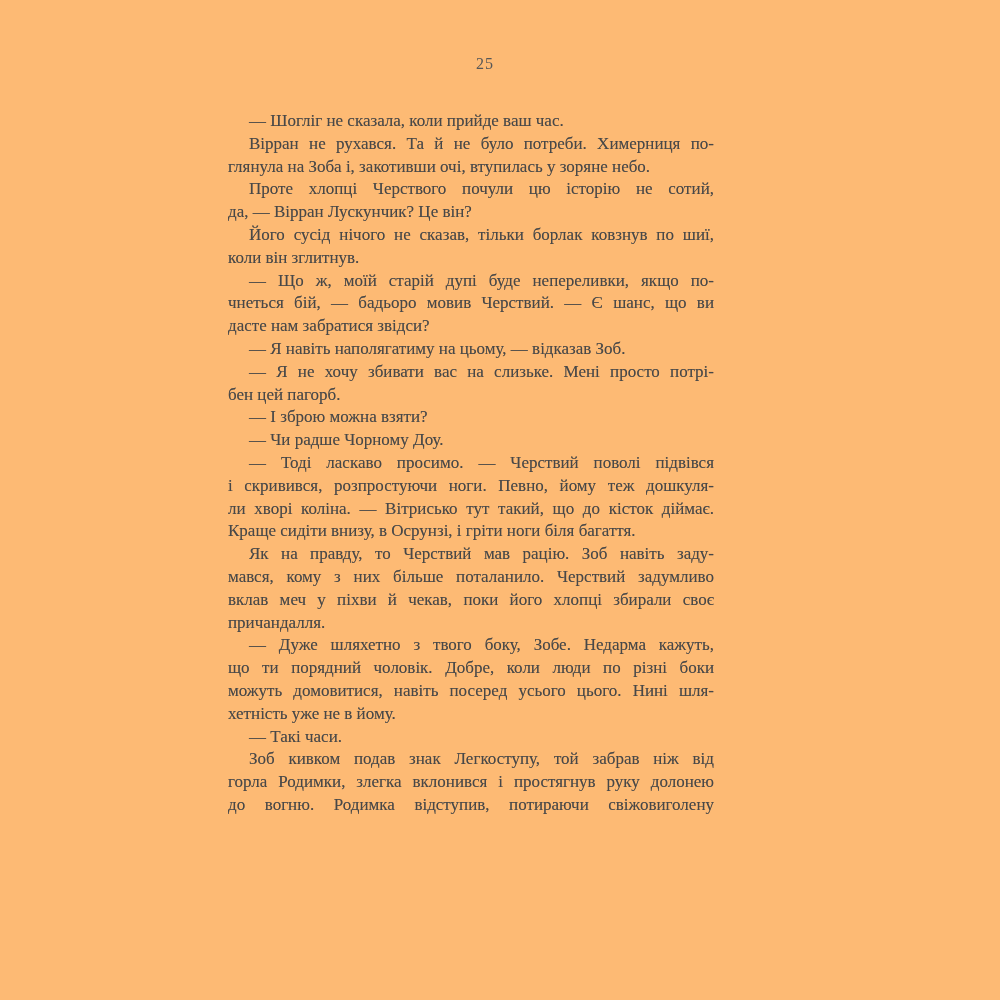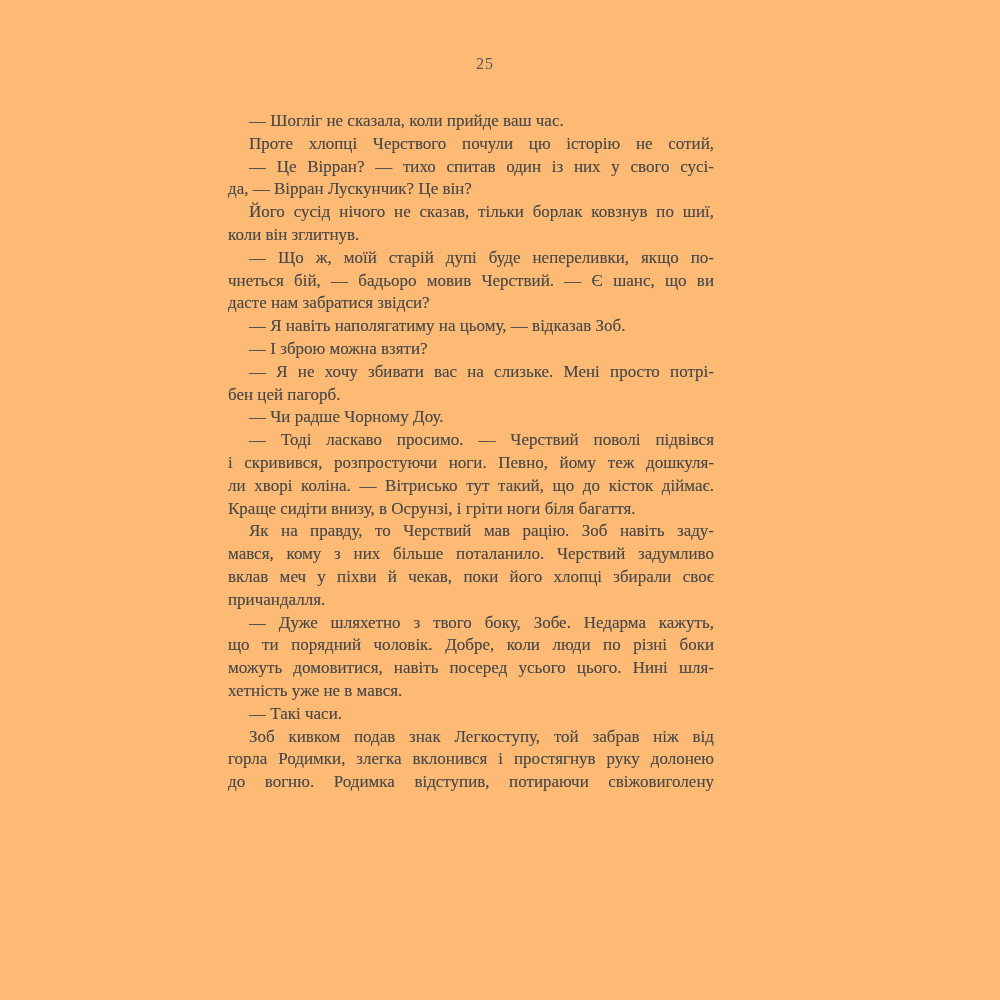--- a/index.html
+++ b/index.html
@@ -54,65 +54,68 @@
 </head>
 <body>
 
 <div class="page">
   <div class="page-number">25</div>
   <div class="text-block">
       <div class="paragraph">
         <div class="line first last">— Шогліг не сказала, коли прийде ваш час.</div>
       </div>
       <div class="paragraph">
+        <div class="line first">Вірран не рухався. Та й не було потреби. Химерниця по-</div>
+        <div class="line last">глянула на Зоба і, закотивши очі, втупилась у зоряне небо.</div>
+      </div>
+      <div class="paragraph">
         <div class="line first">Проте хлопці Черствого почули цю історію не сотий,</div>
       </div>
       <div class="paragraph">
-        <div class="line first">— Це Вірран? — тихо спитав один із них у свого сусі-</div>
         <div class="line last">да, — Вірран Лускунчик? Це він?</div>
       </div>
       <div class="paragraph">
         <div class="line first">Його сусід нічого не сказав, тільки борлак ковзнув по шиї,</div>
         <div class="line last">коли він зглитнув.</div>
       </div>
       <div class="paragraph">
         <div class="line first">— Що ж, моїй старій дупі буде непереливки, якщо по-</div>
         <div class="line">чнеться бій, — бадьоро мовив Черствий. — Є шанс, що ви</div>
         <div class="line last">дасте нам забратися звідси?</div>
       </div>
       <div class="paragraph">
         <div class="line first last">— Я навіть наполягатиму на цьому, — відказав Зоб.</div>
       </div>
       <div class="paragraph">
-        <div class="line first last">— І зброю можна взяти?</div>
+        <div class="line first">— Я не хочу збивати вас на слизьке. Мені просто потрі-</div>
+        <div class="line last">бен цей пагорб.</div>
       </div>
       <div class="paragraph">
-        <div class="line first">— Я не хочу збивати вас на слизьке. Мені просто потрі-</div>
-        <div class="line last">бен цей пагорб.</div>
+        <div class="line first last">— І зброю можна взяти?</div>
       </div>
       <div class="paragraph">
         <div class="line first last">— Чи радше Чорному Доу.</div>
       </div>
       <div class="paragraph">
         <div class="line first">— Тоді ласкаво просимо. — Черствий поволі підвівся</div>
         <div class="line">і скривився, розпростуючи ноги. Певно, йому теж дошкуля-</div>
         <div class="line">ли хворі коліна. — Вітрисько тут такий, що до кісток діймає.</div>
         <div class="line last">Краще сидіти внизу, в Осрунзі, і гріти ноги біля багаття.</div>
       </div>
       <div class="paragraph">
         <div class="line first">Як на правду, то Черствий мав рацію. Зоб навіть заду-</div>
         <div class="line">мався, кому з них більше поталанило. Черствий задумливо</div>
         <div class="line">вклав меч у піхви й чекав, поки його хлопці збирали своє</div>
         <div class="line last">причандалля.</div>
       </div>
       <div class="paragraph">
         <div class="line first">— Дуже шляхетно з твого боку, Зобе. Недарма кажуть,</div>
         <div class="line">що ти порядний чоловік. Добре, коли люди по різні боки</div>
         <div class="line">можуть домовитися, навіть посеред усього цього. Нині шля-</div>
-        <div class="line last">хетність уже не в мався.</div>
+        <div class="line last">хетність уже не в йому.</div>
       </div>
       <div class="paragraph">
         <div class="line first last">— Такі часи.</div>
       </div>
       <div class="paragraph">
         <div class="line first">Зоб кивком подав знак Легкоступу, той забрав ніж від</div>
         <div class="line">горла Родимки, злегка вклонився і простягнув руку долонею</div>
         <div class="line">до вогню. Родимка відступив, потираючи свіжовиголену</div>
       </div>
     </div>

